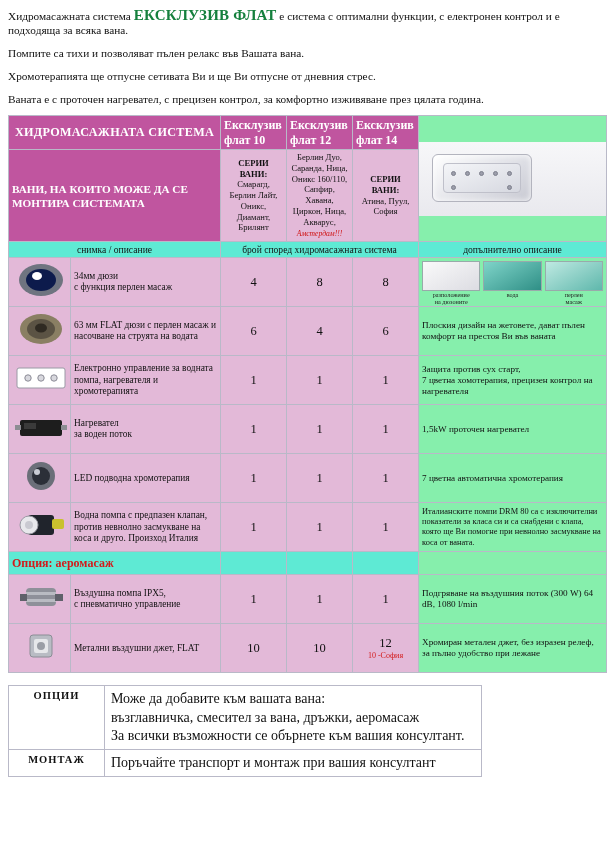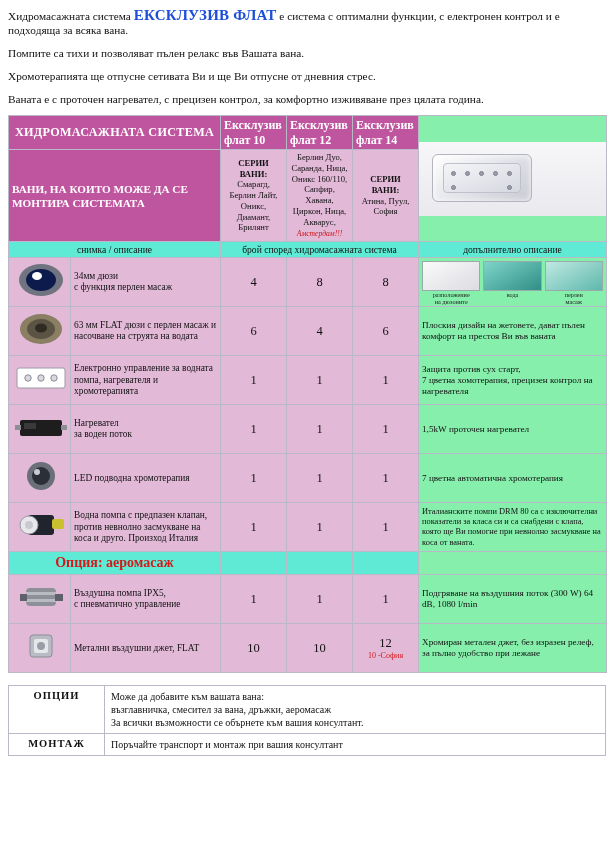--- a/index.html
+++ b/index.html
@@ -14,21 +14,21 @@
   }
   .page { padding: 6px 8px 0 8px; }
 
   
   .intro p {
     margin: 0 0 9px 0;
     font-size: 11.3px;
     line-height: 1.22;
   }
   .brand {
-    color: #1d4ed8;
+    color: #15803d;
     font-weight: bold;
     font-size: 15px;
     letter-spacing: .2px;
   }
 
   
   table.main {
     width: 598px;
     border-collapse: collapse;
     margin-top: 8px;
@@ -97,24 +97,24 @@
   .num {
     text-align: center;
     font-size: 12.5px;
   }
   .rdesc {
     font-size: 9.2px;
     line-height: 1.22;
     padding: 4px 5px;
   }
   .optrow {
-    text-align: center;
+    text-align: left;
     color: #d31a1a;
     font-weight: bold;
-    font-size: 14px;
+    font-size: 12px;
     padding: 4px;
   }
 
   
   .iconcell {
     width: 62px;
     text-align: center;
     padding: 2px;
   }
   .icon-wrap {
@@ -159,39 +159,39 @@
   .strip { display: flex; gap: 3px; align-items: flex-start; padding: 2px 2px 0 2px; }
   .strip .cell { flex: 1; text-align: center; }
   .strip .sw { width: 100%; height: 30px; border: 1px solid #9aa; }
   .sw-panel { background: linear-gradient(150deg,#fafafa,#dcdce2); }
   .sw-water { background: linear-gradient(150deg,#7fd4c9,#2f8f86); }
   .sw-pearl { background: linear-gradient(150deg,#bfe9e2,#5fb8ac); }
   .strip .cap { font-size: 6.2px; line-height: 1.1; margin-top: 1px; color: #222; }
 
   
   table.bottom {
-    width: 598px;
+    width: 474px;
     border-collapse: collapse;
     margin-top: 12px;
     table-layout: fixed;
   }
   table.bottom td {
     border: 1px solid #b9b9c8;
     padding: 4px 6px;
     vertical-align: top;
   }
   .opt-label {
     width: 96px;
     text-align: center;
     font-weight: bold;
     font-size: 10.5px;
     letter-spacing: 1px;
     vertical-align: middle;
   }
-  .bottom-text { font-size: 10px; line-height: 1.3; }
+  .bottom-text { font-size: 14px; line-height: 1.3; }
   .bottom-text div { margin: 0; }
   .small-red { color: #d31a1a; font-size: 8px; }
 </style>
 </head>
 <body>
 
 <div class="page">
 
   <div class="intro">
     <p><span>Хидромасажната система </span><span class="brand">ЕКСКЛУЗИВ ФЛАТ</span><span> е  система с оптимални функции, с електронен контрол и е подходяща за всяка вана.</span></p>

